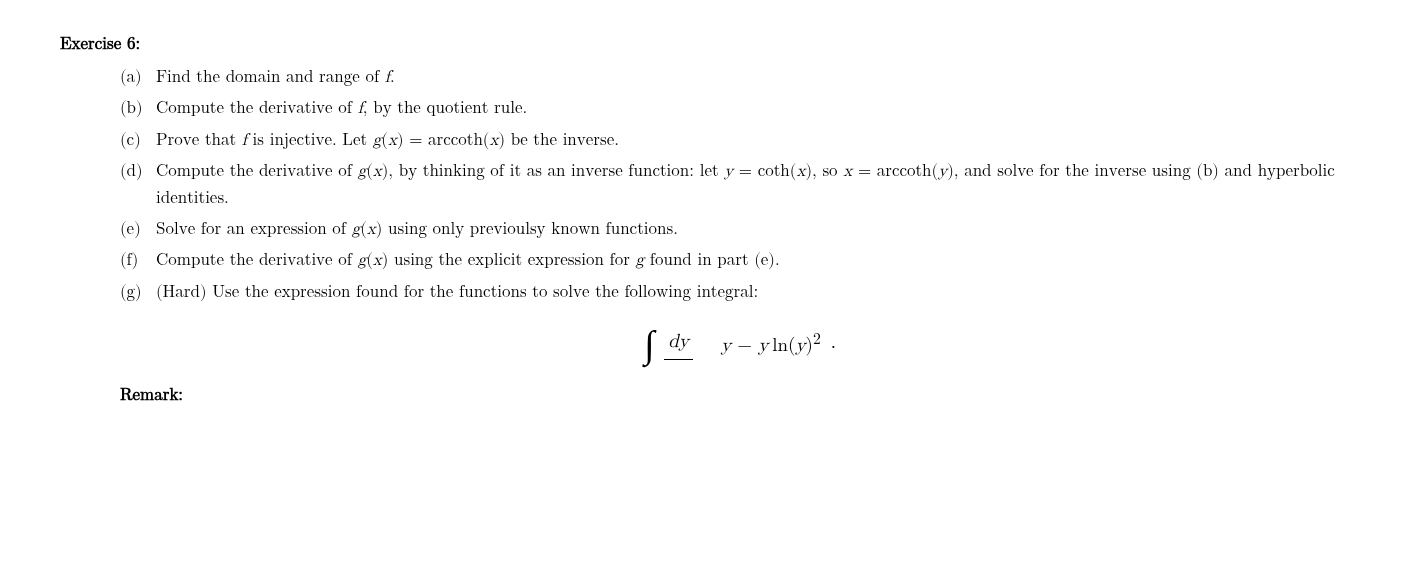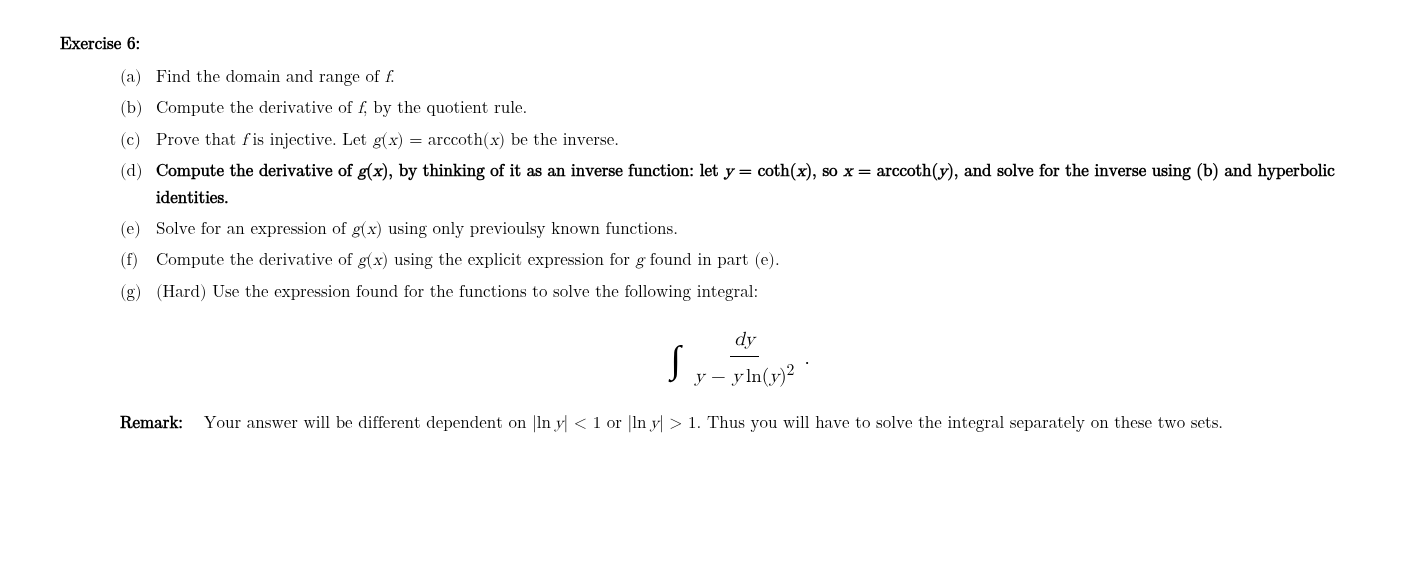--- a/index.html
+++ b/index.html
@@ -56,21 +56,20 @@
 
     .part-item-d {
       display: flex;
       align-items: baseline;
       gap: 8px;
       margin-bottom: 4px;
     }
 
     .part-text-d {
       flex: 1;
-      font-weight: bold;
     }
 
     .integral-block {
       text-align: center;
       margin: 20px 0 16px 0;
     }
 
     .integral-expression {
       display: inline-flex;
       align-items: center;
@@ -80,24 +79,25 @@
 
     .integral-sign {
       font-size: 38px;
       line-height: 1;
       margin-right: 4px;
       font-family: "Computer Modern", serif;
     }
 
     .fraction {
       display: inline-flex;
-      flex-direction: column;
+      flex-direction: row;
       align-items: center;
       vertical-align: middle;
       margin: 0 2px;
+      gap: 24px;
     }
 
     .fraction-num {
       border-bottom: 1.5px solid #000;
       padding: 0 4px 1px 4px;
       font-style: italic;
     }
 
     .fraction-den {
       padding: 1px 4px 0 4px;
@@ -168,17 +168,16 @@
         <span class="fraction">
           <span class="fraction-num"><em>dy</em></span>
           <span class="fraction-den"><em>y</em> − <em>y</em> ln(<em>y</em>)<sup>2</sup></span>
         </span>
         <span>.</span>
       </span>
     </div>
 
     <div class="remark-block">
       <span><strong>Remark:</strong>&nbsp;</span>
-      <span>Your answer will be different dependent on |ln <em>y</em>| &lt; 1 or |ln <em>y</em>| &gt; 1. Thus you will have to solve the integral separately on these two sets.</span>
     </div>
 
   </div>
 </div>
 
 </body></html>

